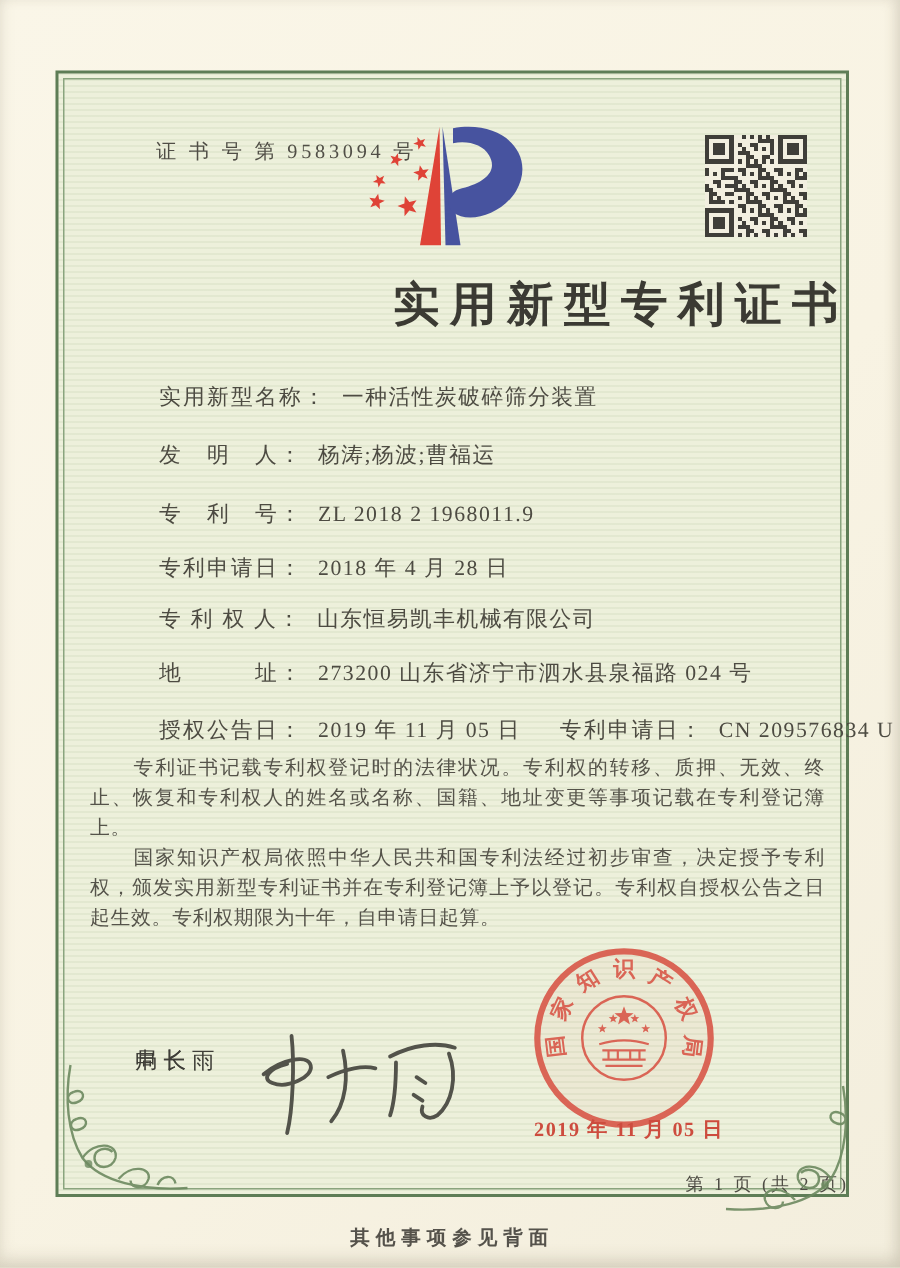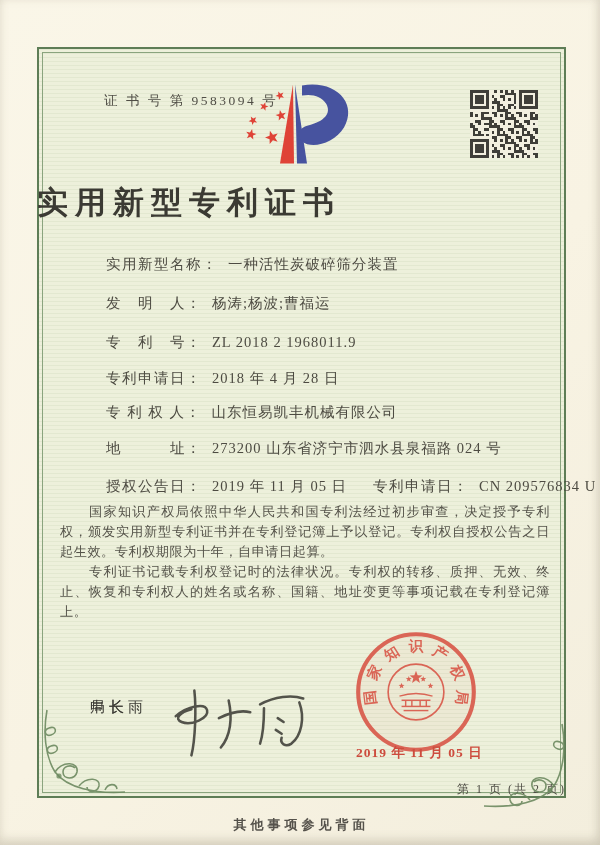--- a/index.html
+++ b/index.html
@@ -37,21 +37,21 @@
     pointer-events:none;
   }
   .cert-no{
     position:absolute;left:104px;top:92px;
     font-size:13.5px;letter-spacing:2.5px;color:#504e46;
   }
   .logo{position:absolute;left:236px;top:78px;width:130px;height:98px;}
   .qr{position:absolute;left:470px;top:90px;width:68px;height:68px;}
   .title{
     position:absolute;left:37px;top:182px;width:529px;
-    text-align:left;font-size:31px;font-weight:700;
+    text-align:right;font-size:31px;font-weight:700;
     letter-spacing:7px;color:#3b3a33;
   }
   .frow{
     position:absolute;left:64px;right:40px;
     font-size:14.5px;color:#4d4b42;white-space:nowrap;margin-left:42px;
   }
   .flabel{letter-spacing:1.5px;}
   .fvalue{margin-left:10px;letter-spacing:1px;}
   .fpair2{margin-left:26px;}
   .body-text{
@@ -424,22 +424,22 @@
     <span class="flabel">专 利 权 人：</span><span class="fvalue">山东恒易凯丰机械有限公司</span>
   </div>
   <div class="frow" style="top:439px">
     <span class="flabel">地　　　址：</span><span class="fvalue">273200 山东省济宁市泗水县泉福路 024 号</span>
   </div>
   <div class="frow" style="top:477px">
     <span class="flabel">授权公告日：</span><span class="fvalue">2019 年 11 月 05 日</span><span class="flabel fpair2">专利申请日：</span><span class="fvalue">CN 209576834 U</span>
   </div>
 
   <div class="body-text">
+    <p>专利证书记载专利权登记时的法律状况。专利权的转移、质押、无效、终止、恢复和专利权人的姓名或名称、国籍、地址变更等事项记载在专利登记簿上。</p>
     <p>国家知识产权局依照中华人民共和国专利法经过初步审查，决定授予专利权，颁发实用新型专利证书并在专利登记簿上予以登记。专利权自授权公告之日起生效。专利权期限为十年，自申请日起算。</p>
-    <p>专利证书记载专利权登记时的法律状况。专利权的转移、质押、无效、终止、恢复和专利权人的姓名或名称、国籍、地址变更等事项记载在专利登记簿上。</p>
   </div>
 
   <div class="signer" style="top:698px">局长</div>
   <div class="signer" style="top:698px">申长雨</div>
 
   <svg class="signature" viewBox="0 0 155 90">
     <g fill="none" stroke="#43433c" stroke-width="2.6" stroke-linecap="round" opacity=".9">
       <path d="M14,38 C26,28 44,24 46,32 C48,40 30,48 20,44 C12,41 18,34 30,31"></path>
       <path d="M33,12 C35,30 34,62 30,78"></path>
       <path d="M68,22 C72,40 70,58 60,70"></path>

